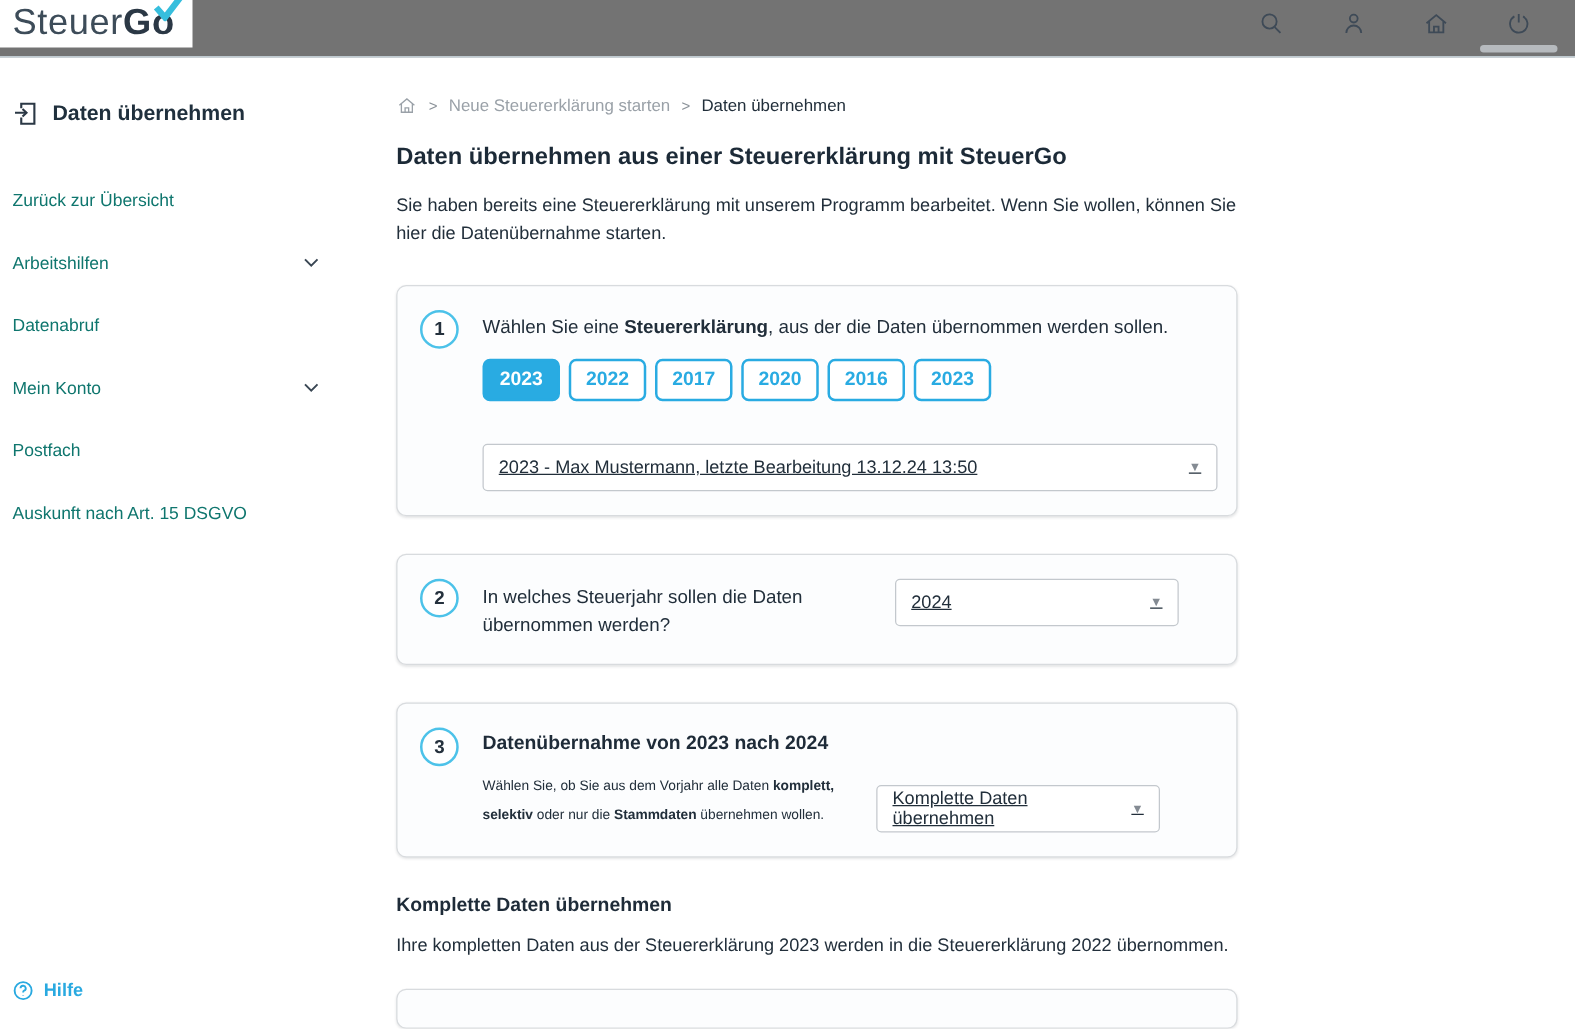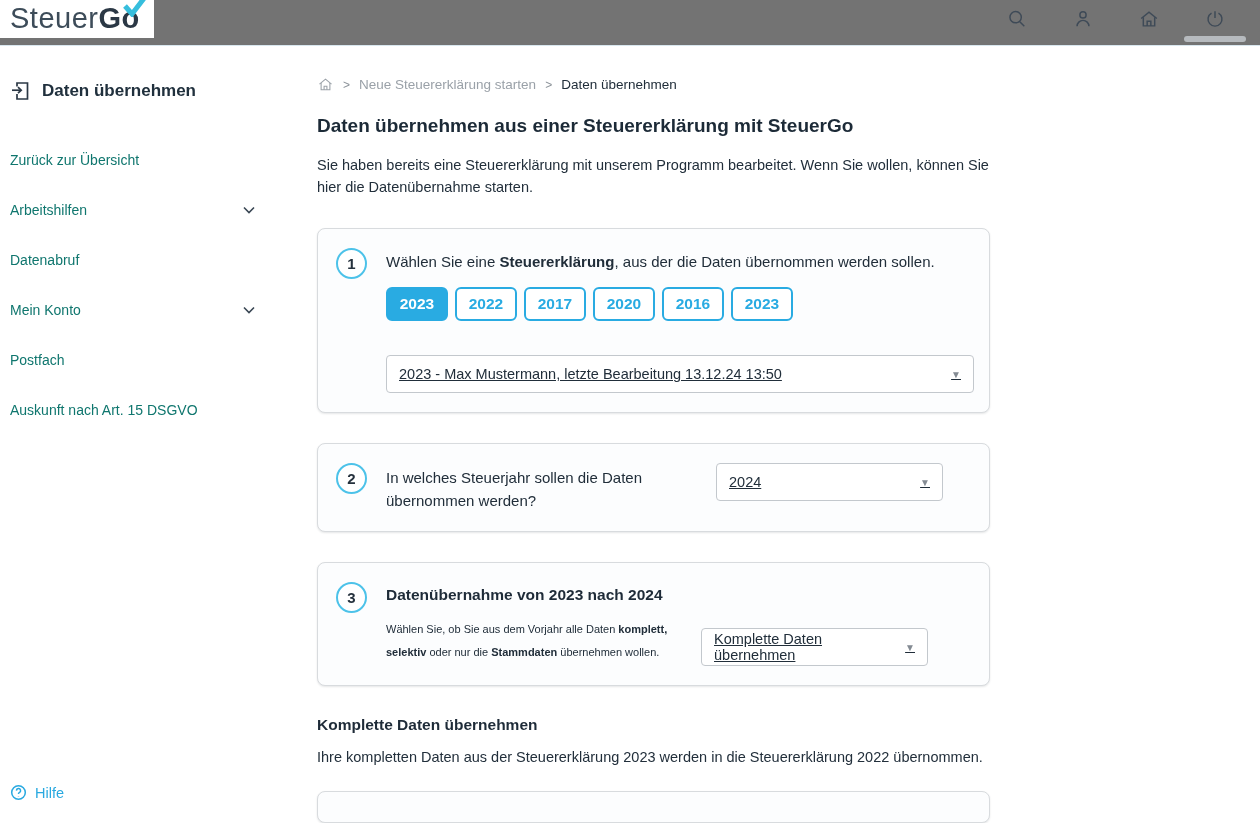--- a/index.html
+++ b/index.html
@@ -74,20 +74,21 @@
     margin-bottom: 14px;
     cursor: pointer;
   }
   .sb-item svg { width: 14px; height: 14px; stroke: #3a4754; fill: none; stroke-width: 1.6; margin-right: 28px; }
   .help-link {
     position: absolute;
     left: 10px; bottom: 22px;
     display: flex; align-items: center; gap: 8px;
     color: #29a9e0; font-size: 14.5px;
     cursor: pointer;
+    font-weight: bold;
   }
   .help-link svg { width: 17px; height: 17px; stroke: #29a9e0; fill: none; stroke-width: 1.6; }
   
   .main { flex: 1; padding: 30px 0 0 17px; }
   .breadcrumb {
     display: flex; align-items: center; gap: 9px;
     font-size: 13.5px; color: #9aa1a8;
     margin-bottom: 22px;
   }
   .breadcrumb svg { width: 17px; height: 17px; stroke: #9aa1a8; fill: none; stroke-width: 1.5; }

